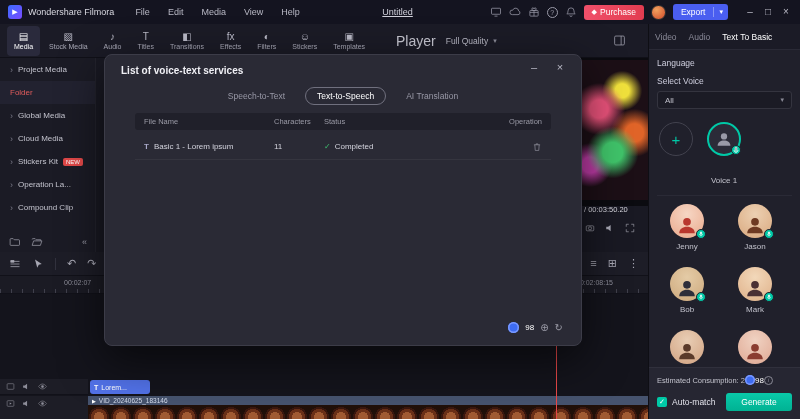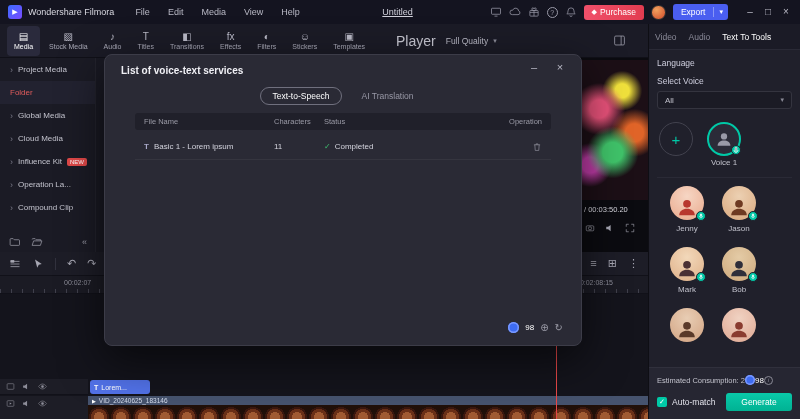--- a/index.html
+++ b/index.html
@@ -49,21 +49,21 @@
   .side-item .chev{color:#7a7a88;font-size:9px;}
   .side-item.folder-row{color:#e05c5c;background:#222230;}
   .badge-new{background:#e04848;color:#fff;font-size:6px;padding:1px 3px;border-radius:2px;line-height:1;}
   .side-bottom{position:absolute;left:0;bottom:4px;width:96px;display:flex;align-items:center;gap:10px;padding:0 9px;}
   .side-bottom .fi{width:12px;height:12px;color:#9a9aa6;}
   .side-bottom .fi svg{width:12px;height:12px;}
   .side-bottom .collapse{margin-left:auto;font-size:9px;color:#9a9aa6;}
 
   
   .media-panel{position:absolute;left:96px;top:58px;width:552px;height:194px;background:#191923;z-index:5;}
-  .preview{position:absolute;left:580px;top:58px;width:68px;height:194px;background:#0b0b10;z-index:8;}
+  .preview{position:absolute;left:580px;top:58px;width:68px;height:148px;background:#0b0b10;z-index:8;}
   .pv-video{position:absolute;left:0;top:2px;width:68px;height:140px;
     background:
       radial-gradient(circle at 28% 35%,#e8527a 0 9px,transparent 26px),
       radial-gradient(circle at 62% 22%,#f0e13c 0 7px,transparent 20px),
       radial-gradient(circle at 48% 66%,#40c46a 0 10px,transparent 26px),
       radial-gradient(circle at 80% 52%,#e06428 0 9px,transparent 24px),
       radial-gradient(circle at 15% 75%,#c03ca8 0 8px,transparent 22px),
       #1c0f16;}
   .pv-time{position:absolute;left:4px;top:147px;font-size:7.5px;color:#d6d6de;white-space:nowrap;}
   .pv-ctrls{position:absolute;left:5px;top:165px;display:flex;align-items:center;gap:10px;color:#a8a8b4;}
@@ -73,26 +73,26 @@
   .rightpanel{position:absolute;left:648px;top:24px;width:152px;height:395px;background:#20202b;border-left:1px solid #0e0e14;z-index:26;}
   .rp-tabs{height:26px;background:#1b1b26;display:flex;align-items:center;border-bottom:1px solid #2a2a36;}
   .rp-tab{font-size:8.5px;color:#8a8a98;padding:0 6px;height:100%;display:flex;align-items:center;white-space:nowrap;text-align:center;}
   .rp-tab.active{color:#fff;}
   .rp-body{position:absolute;left:0;top:26px;right:0;bottom:52px;padding:0 8px;overflow:hidden;}
   .rp-label{font-size:8.5px;color:#cecede;margin:8px 0 5px;}
   .rp-select{height:18px;border:1px solid #34343f;border-radius:3px;background:#1b1b25;display:flex;align-items:center;justify-content:space-between;padding:0 7px;font-size:8px;color:#c0c0ca;}
   .rp-select .chev{font-size:7px;color:#8a8a96;}
   .voice-row{display:flex;align-items:flex-start;gap:14px;margin:13px 0 0 2px;}
   .add-voice{width:34px;height:34px;border-radius:50%;border:1px solid #42424e;display:flex;align-items:center;justify-content:center;color:#00c9a7;font-size:15px;}
-  .voice-sel{display:flex;flex-direction:column;align-items:center;gap:2px;}
+  .voice-sel{display:flex;flex-direction:column;align-items:center;gap:20px;}
   .voice-sel .av{width:34px;height:34px;border-radius:50%;background:#2b2b38;border:2px solid #00c9a7;display:flex;align-items:center;justify-content:center;position:relative;}
   .voice-sel .av svg{width:18px;height:18px;fill:#9a9aa8;}
   .vname{font-size:8px;color:#c2c2cc;}
   .rp-divider{border-top:1px solid #2a2a36;margin:10px 0 8px;}
-  .voices{display:grid;grid-template-columns:52px 52px;column-gap:0;row-gap:14px;justify-content:start;padding-left:4px;}
+  .voices{display:grid;grid-template-columns:52px 52px;column-gap:0;row-gap:14px;justify-content:start;padding-left:4px;gap:16px;}
   .voice{display:flex;flex-direction:column;align-items:center;gap:4px;}
   .voice .av{width:34px;height:34px;border-radius:50%;position:relative;display:flex;align-items:flex-end;justify-content:center;overflow:visible;}
   .voice .av svg.person{width:22px;height:22px;margin-bottom:2px;}
   .vbadge{position:absolute;right:-2px;bottom:-1px;width:10px;height:10px;border-radius:50%;background:#00c9a7;border:1px solid #20202b;display:flex;align-items:center;justify-content:center;}
   .vbadge svg{width:6px;height:6px;fill:#fff;stroke:#fff;}
   .av.c1{background:radial-gradient(circle at 50% 30%,#f6d6c4,#eaa98c);} .av.c1 .person{fill:#b8372e;}
   .av.c2{background:radial-gradient(circle at 50% 30%,#ecd0b2,#d9a87e);} .av.c2 .person{fill:#6e3a22;}
   .av.c3{background:radial-gradient(circle at 50% 30%,#f2d8ba,#dfb088);} .av.c3 .person{fill:#4a3034;}
   .av.c4{background:radial-gradient(circle at 50% 30%,#e4cba6,#cda87c);} .av.c4 .person{fill:#2e2e3a;}
   .av.c5{background:radial-gradient(circle at 50% 30%,#e8cdb4,#d2a382);} .av.c5 .person{fill:#5a3a2a;}
@@ -279,21 +279,21 @@
     <div class="side-item">
       <span class="chev">›</span>
       <span>Global Media</span>
     </div>
     <div class="side-item">
       <span class="chev">›</span>
       <span>Cloud Media</span>
     </div>
     <div class="side-item">
       <span class="chev">›</span>
-      <span>Influence Kit</span>
+      <span>Stickers Kit</span>
       <span class="badge-new">NEW</span>
     </div>
     <div class="side-item">
       <span class="chev">›</span>
       <span>Operation La...</span>
     </div>
     <div class="side-item">
       <span class="chev">›</span>
       <span>Compound Clip</span>
     </div>
@@ -333,21 +333,21 @@
             <path d="M6 2H2v4M10 2h4v4M6 14H2v-4M10 14h4v-4"></path>
           </svg>
         </span>
     </div>
   </div>
 
   <div class="rightpanel">
     <div class="rp-tabs">
       <span class="rp-tab">Video</span>
       <span class="rp-tab">Audio</span>
-      <span class="rp-tab active">Text To Tools</span>
+      <span class="rp-tab active">Text To Basic</span>
     </div>
     <div class="rp-body">
       <div class="rp-label">Language</div>
       <div class="rp-label">Select Voice</div>
       <div class="rp-select">
         <span>All</span>
         <span class="chev">▾</span>
       </div>
       <div class="voice-row">
         <div class="add-voice">
@@ -395,50 +395,50 @@
             <span class="vbadge">
                 <svg viewBox="0 0 16 16">
                   <rect x="6" y="2" width="4" height="7" rx="2"></rect>
                   <path d="M4 8a4 4 0 0 0 8 0M8 12v2" fill="none" stroke-width="1.5"></path>
                 </svg>
               </span>
             </div>
           <span class="vname">Jason</span>
         </div>
         <div class="voice">
+          <div class="av c4">
+              <svg class="person" viewBox="0 0 24 24">
+                <circle cx="12" cy="8.5" r="4.2"></circle>
+                <path d="M3.5 21c0-4.5 4-7 8.5-7s8.5 2.5 8.5 7z"></path>
+              </svg>
+            <span class="vbadge">
+                <svg viewBox="0 0 16 16">
+                  <rect x="6" y="2" width="4" height="7" rx="2"></rect>
+                  <path d="M4 8a4 4 0 0 0 8 0M8 12v2" fill="none" stroke-width="1.5"></path>
+                </svg>
+              </span>
+            </div>
+          <span class="vname">Bob</span>
+        </div>
+        <div class="voice">
           <div class="av c3">
               <svg class="person" viewBox="0 0 24 24">
                 <circle cx="12" cy="8.5" r="4.2"></circle>
                 <path d="M3.5 21c0-4.5 4-7 8.5-7s8.5 2.5 8.5 7z"></path>
               </svg>
             <span class="vbadge">
                 <svg viewBox="0 0 16 16">
                   <rect x="6" y="2" width="4" height="7" rx="2"></rect>
                   <path d="M4 8a4 4 0 0 0 8 0M8 12v2" fill="none" stroke-width="1.5"></path>
                 </svg>
               </span>
             </div>
           <span class="vname">Mark</span>
         </div>
         <div class="voice">
-          <div class="av c4">
-              <svg class="person" viewBox="0 0 24 24">
-                <circle cx="12" cy="8.5" r="4.2"></circle>
-                <path d="M3.5 21c0-4.5 4-7 8.5-7s8.5 2.5 8.5 7z"></path>
-              </svg>
-            <span class="vbadge">
-                <svg viewBox="0 0 16 16">
-                  <rect x="6" y="2" width="4" height="7" rx="2"></rect>
-                  <path d="M4 8a4 4 0 0 0 8 0M8 12v2" fill="none" stroke-width="1.5"></path>
-                </svg>
-              </span>
-            </div>
-          <span class="vname">Bob</span>
-        </div>
-        <div class="voice">
           <div class="av c5">
               <svg class="person" viewBox="0 0 24 24">
                 <circle cx="12" cy="8.5" r="4.2"></circle>
                 <path d="M3.5 21c0-4.5 4-7 8.5-7s8.5 2.5 8.5 7z"></path>
               </svg>
             </div>
         </div>
         <div class="voice">
           <div class="av c6">
               <svg class="person" viewBox="0 0 24 24">
@@ -533,20 +533,21 @@
 
     </div>
     <div class="playhead"></div>
   </div>
 
   <div class="modal">
     <div class="modal-title">List of voice-text services</div>
     <span class="modal-min">–</span>
     <span class="modal-close">×</span>
     <div class="modal-tabs">
+      <span class="dlg-tab">Speech-to-Text</span>
       <span class="dlg-tab active">Text-to-Speech</span>
       <span class="dlg-tab">AI Translation</span>
     </div>
     <div class="mtable-head">
       <span>File Name</span>
       <span>Characters</span>
       <span>Status</span>
       <span class="op">Operation</span>
     </div>
     <div class="mrow">

